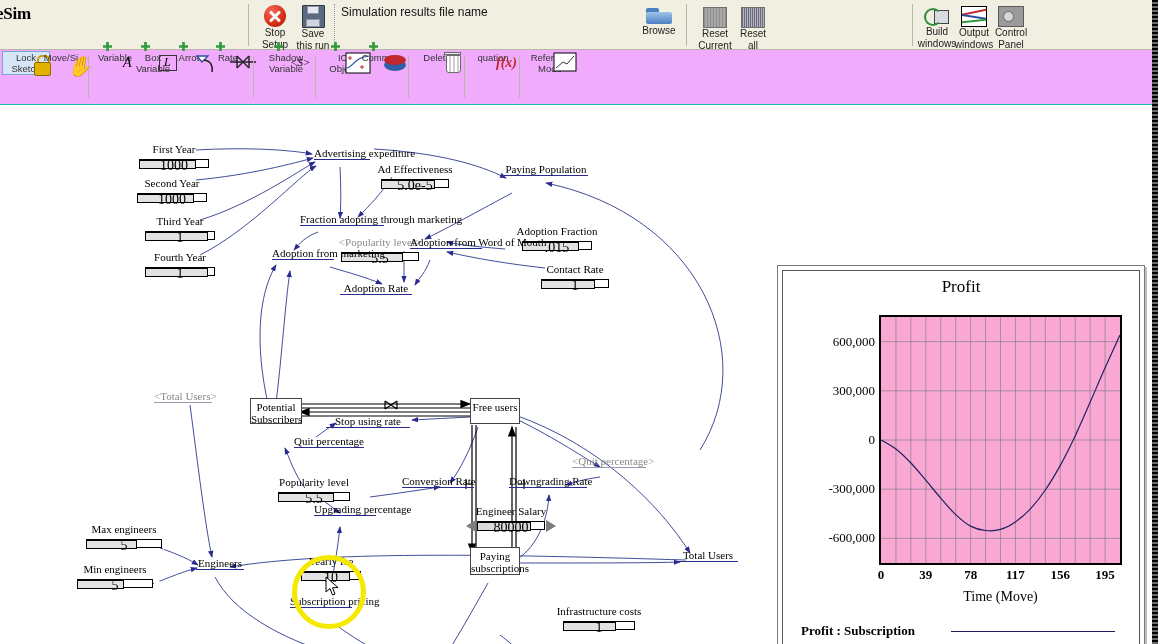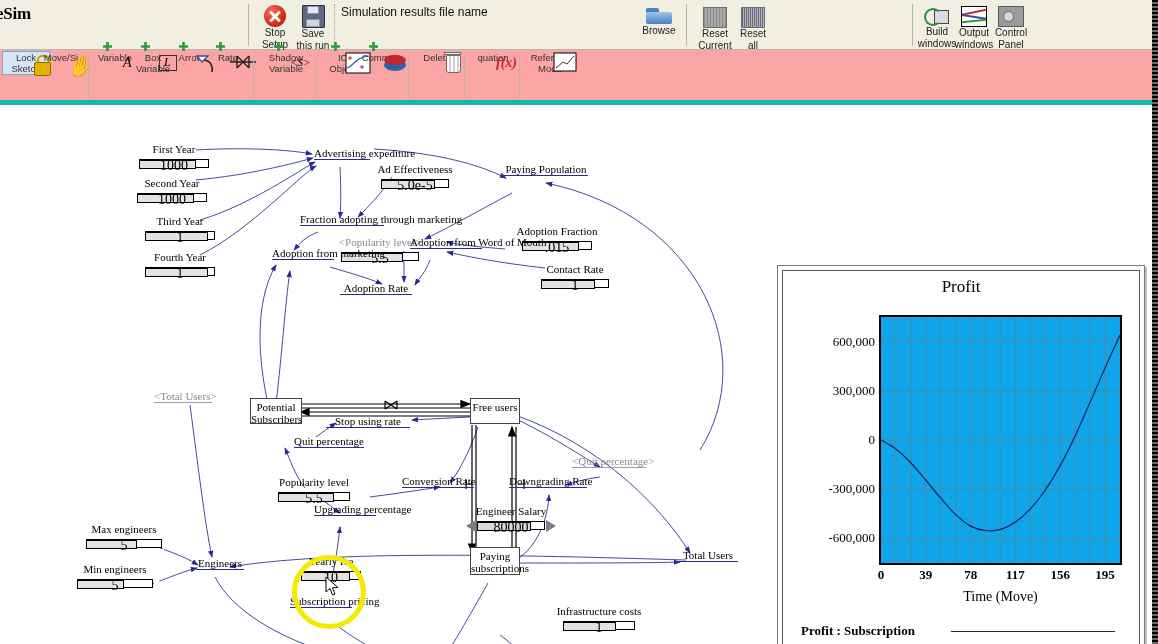--- a/index.html
+++ b/index.html
@@ -57,21 +57,21 @@
   .ico-cp:after{content:"";position:absolute;left:4px;top:4px;width:9px;height:9px;background:#d6d6d6;border-radius:50%;border:1px solid #666;}
 
   
   #fnlabel{position:absolute;left:341px;top:5px;font-size:12px;color:#111;}
   #fnbox{position:absolute;left:341px;top:22px;width:298px;height:22px;background:#fff;
     border:1px solid #000;box-sizing:border-box;}
   #fnbox span{display:block;padding:2px 4px;font-size:14px;font-weight:bold;font-family:"Liberation Sans",sans-serif;}
 
   
   #toolbar2{position:absolute;left:0;top:50px;width:1158px;height:55px;
-    background:#fca5a5;border-bottom:5px solid #14b8a6;box-sizing:border-box;}
+    background:#f0abfc;border-bottom:1px solid #14b8a6;box-sizing:border-box;}
   .t2{position:absolute;top:2px;width:46px;text-align:center;cursor:default;}
   .t2 .lbl{display:block;font-size:9.5px;line-height:10px;color:#333;margin-top:1px;}
   .t2ico{height:28px;position:relative;margin:2px auto 0 auto;width:30px;}
   .sel{background:#d6e6f7;outline:1px solid #7aa7d0;}
   .t2sep{position:absolute;top:6px;width:1px;height:42px;background:#b9b6a8;}
   
   .lock-body{position:absolute;left:8px;top:10px;width:15px;height:12px;background:#e3b100;border:1px solid #8a6c00;border-radius:2px;}
   .lock-sh{position:absolute;left:11px;top:3px;width:9px;height:9px;border:2px solid #c9a000;border-bottom:none;border-radius:5px 5px 0 0;}
   
   .hand{position:absolute;left:6px;top:4px;font-size:20px;line-height:20px;color:#2b2b2b;}
@@ -121,21 +121,21 @@
   #ring{position:absolute;left:292px;top:450px;width:74px;height:74px;border:5px solid #f6e900;border-radius:50%;box-sizing:border-box;}
   #cursor{position:absolute;left:325px;top:471px;width:14px;height:20px;}
 
   
   #graphwin{position:absolute;left:777px;top:160px;width:368px;height:387px;
     background:#fff;border:1px solid #7a7a7a;box-sizing:border-box;
     box-shadow:2px 2px 0 rgba(0,0,0,.25);}
   #gw-in{position:absolute;left:4px;top:4px;right:4px;bottom:4px;border:1px solid #555;background:#fff;}
   #gtitle{position:absolute;left:0;top:6px;width:100%;text-align:center;
     font-family:"Liberation Serif",serif;font-size:17px;}
-  #plot{position:absolute;left:96px;top:44px;width:243px;height:250px;border:2px solid #000;box-sizing:border-box;background:#0ea5e9;}
+  #plot{position:absolute;left:96px;top:44px;width:243px;height:250px;border:2px solid #000;box-sizing:border-box;background:#f9a8d4;}
   .ytick{position:absolute;right:100%;margin-right:6px;font-family:"Liberation Serif",serif;
          font-size:13px;white-space:nowrap;transform:translateY(-50%);}
   .xtick{position:absolute;top:100%;margin-top:4px;font-family:"Liberation Serif",serif;
          font-size:13px;font-weight:bold;transform:translateX(-50%);}
   #xlabel{position:absolute;left:96px;top:318px;width:243px;text-align:center;
          font-family:"Liberation Serif",serif;font-size:14px;}
   #legendrow{position:absolute;left:18px;top:352px;right:14px;height:16px;}
   #legendtxt{position:absolute;left:0;top:0;font-family:"Liberation Serif",serif;font-size:13px;font-weight:bold;}
   #legendline{position:absolute;left:150px;right:10px;top:8px;height:1px;background:#202060;}
   

